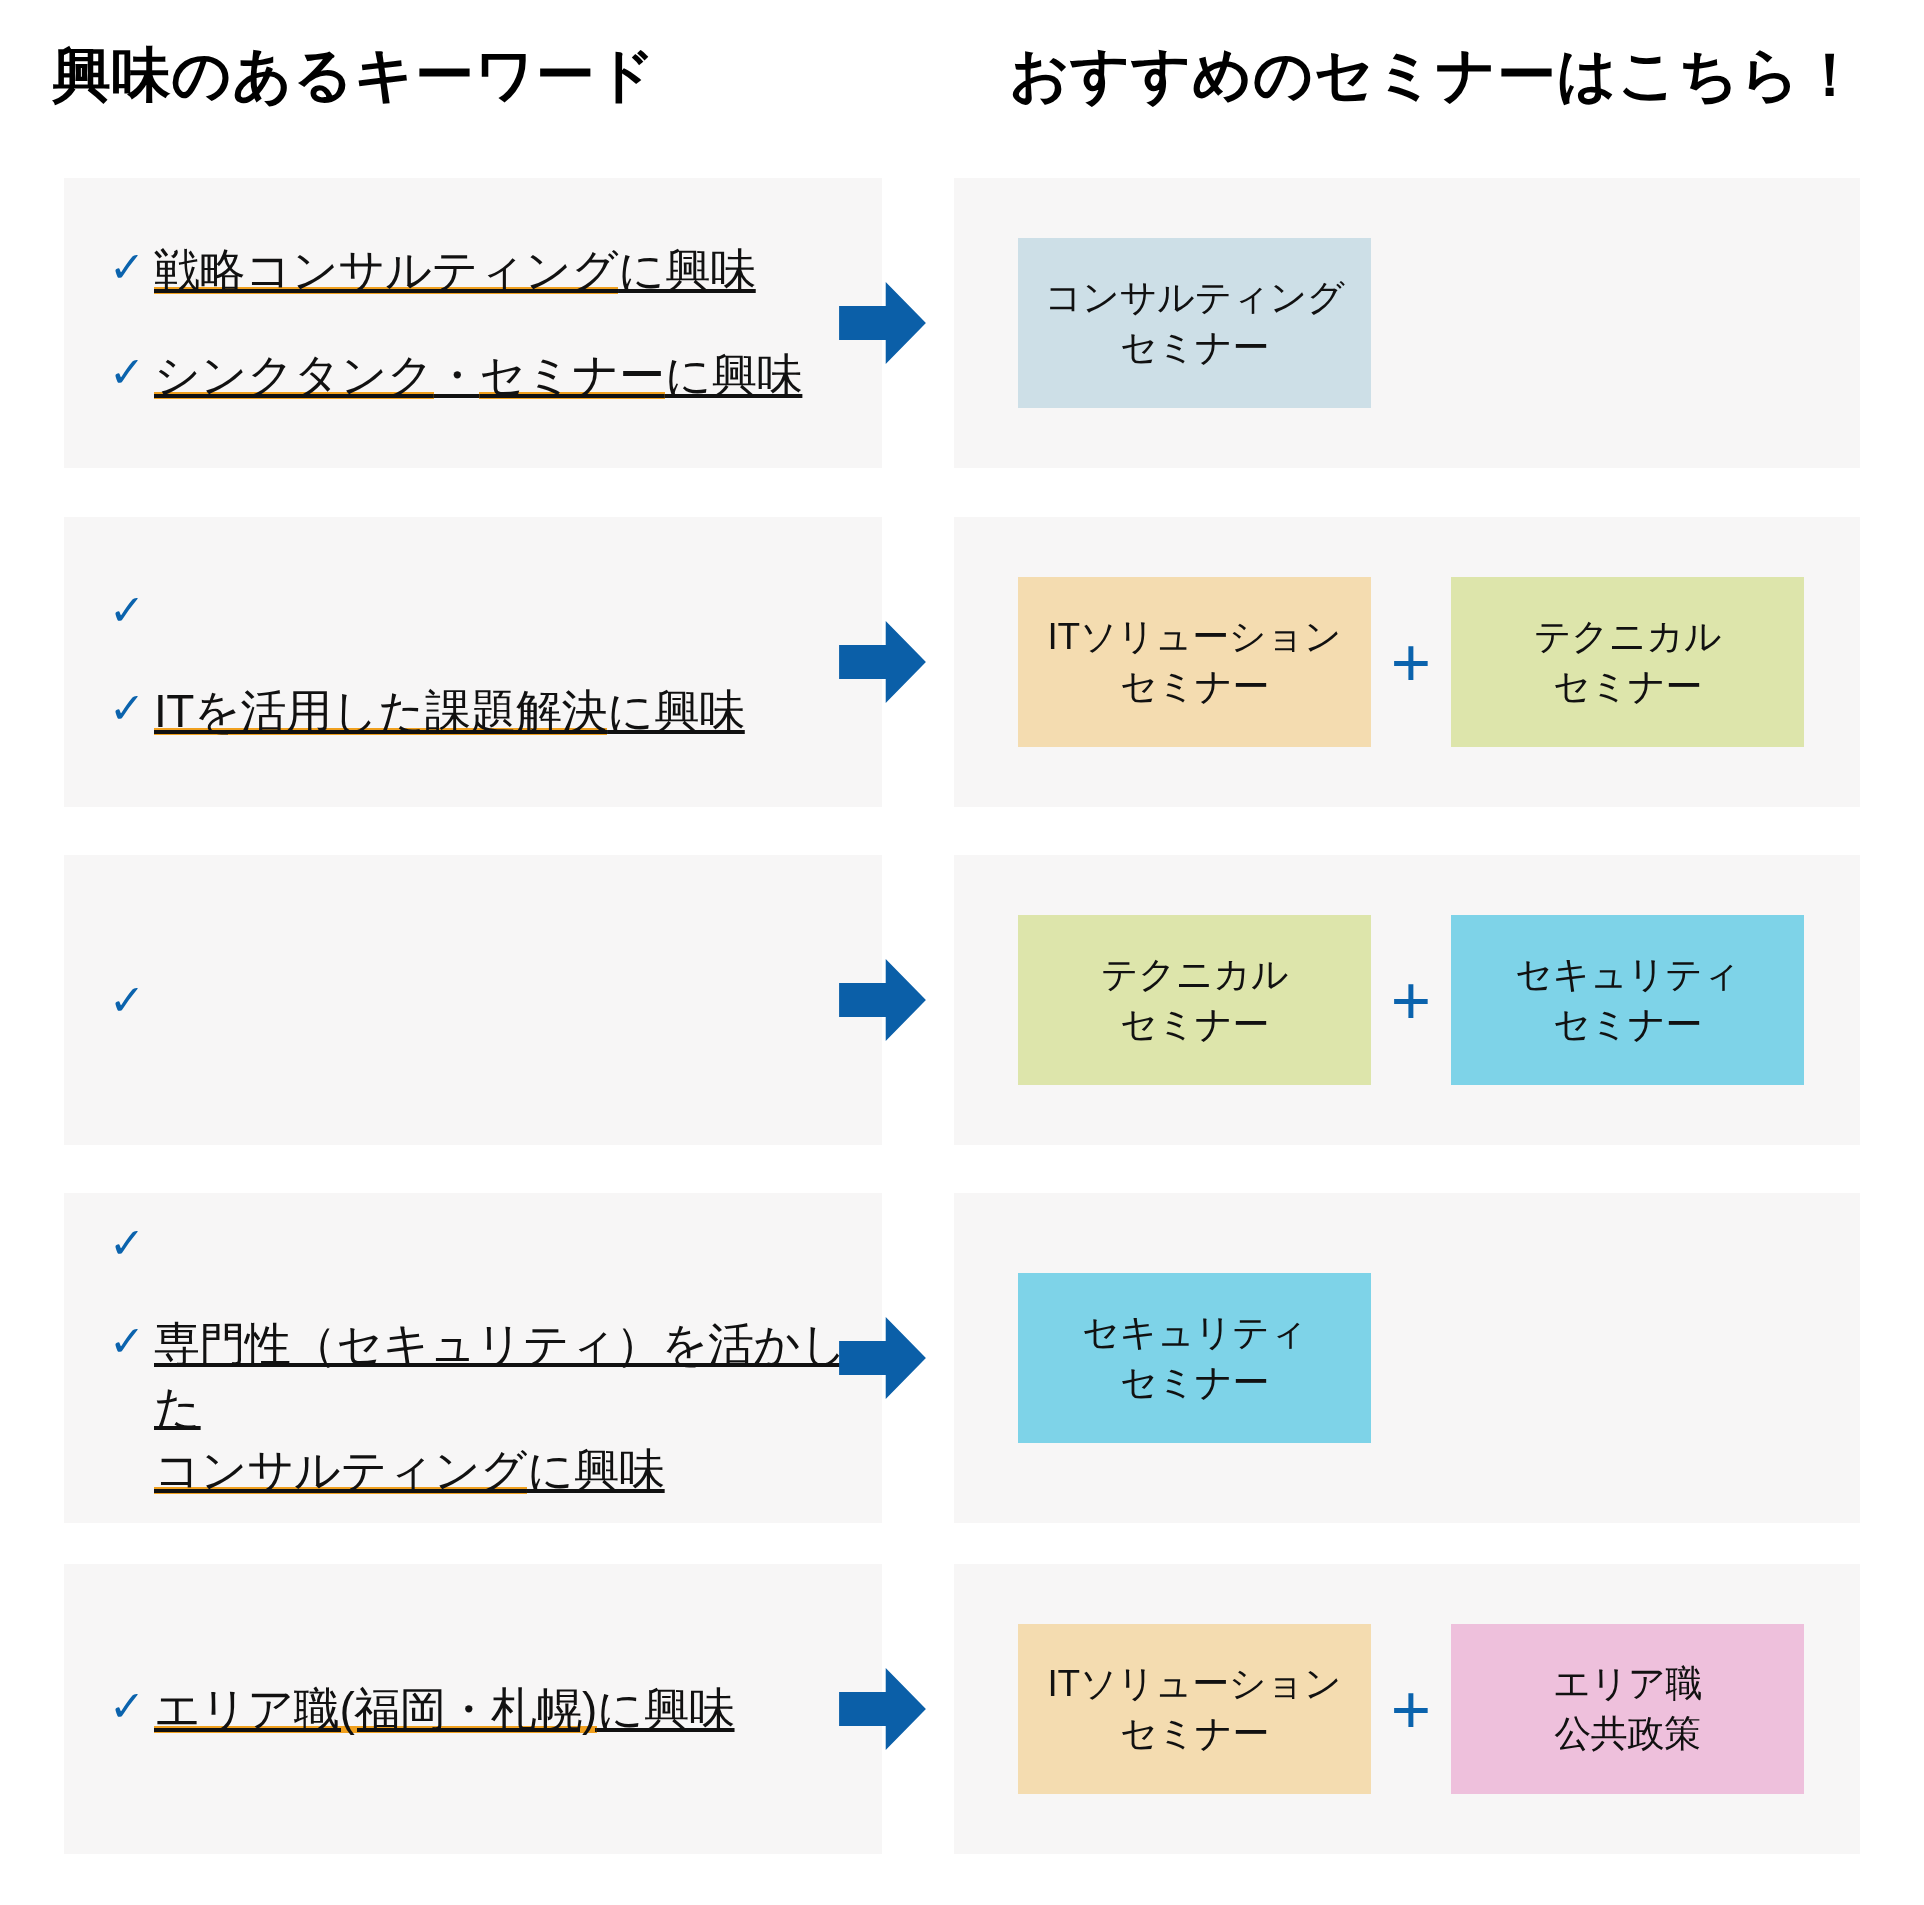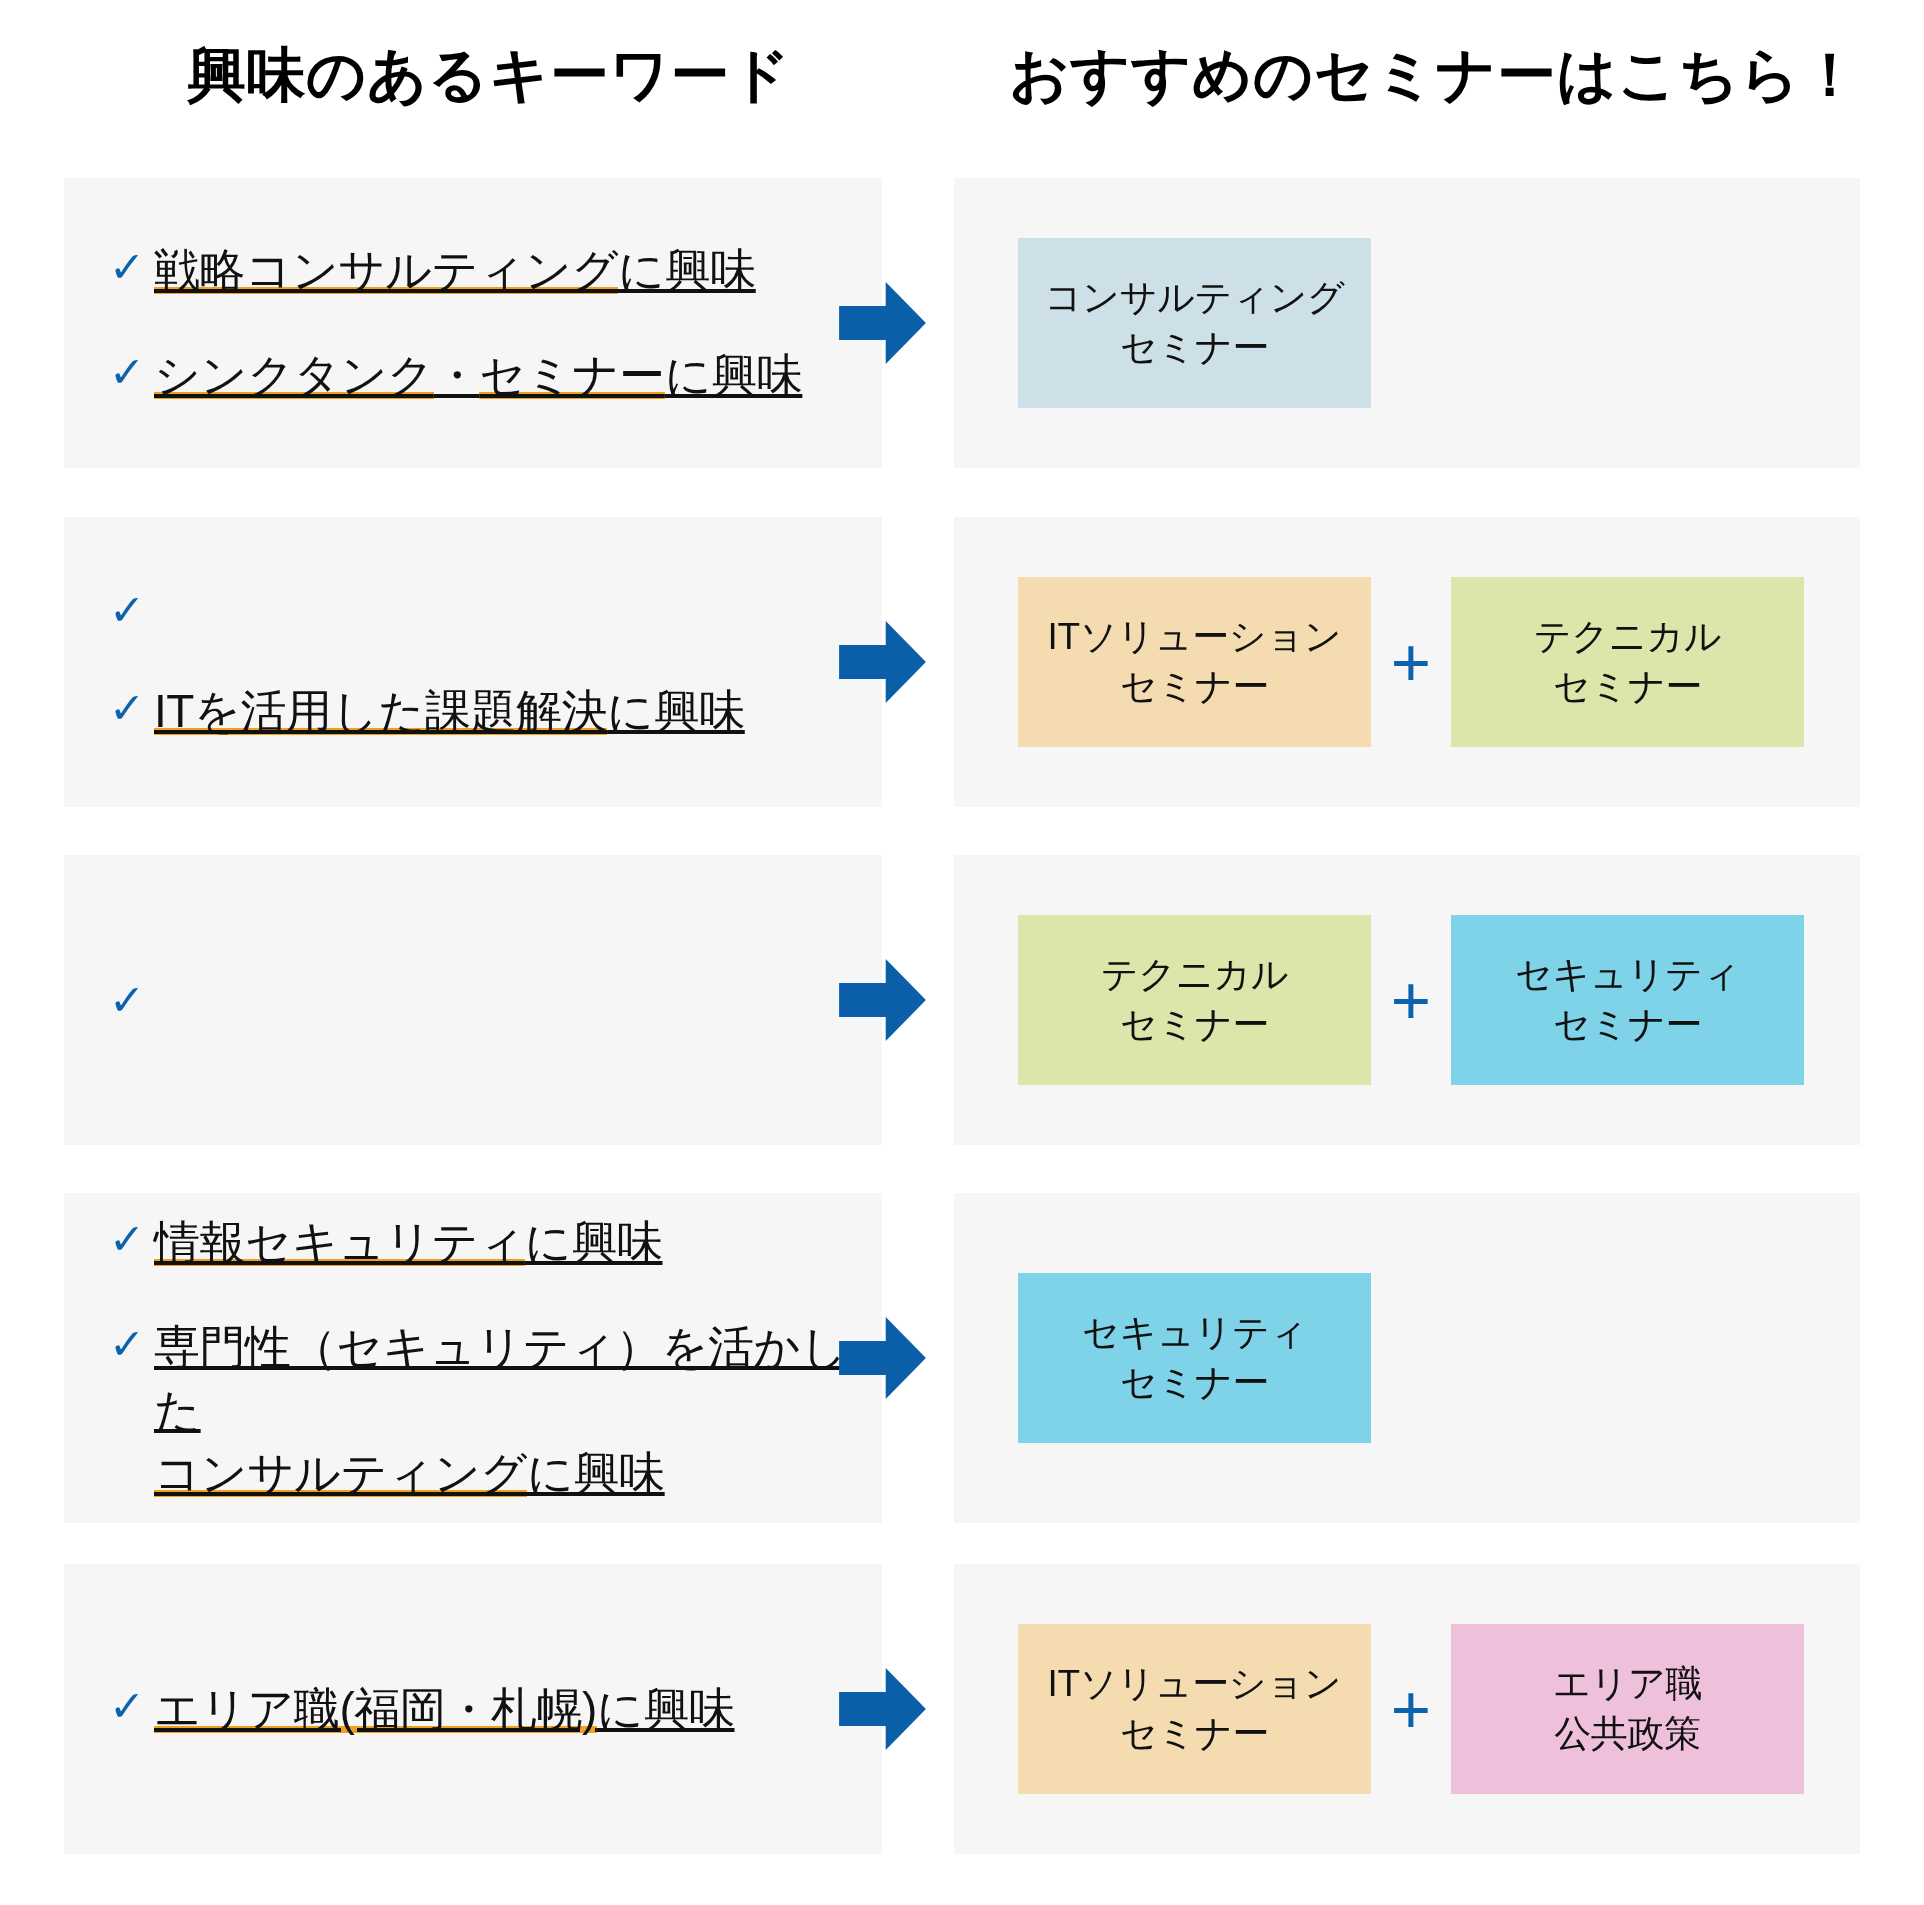--- a/index.html
+++ b/index.html
@@ -31,21 +31,21 @@
   }
   .hdr {
     position: absolute;
     font-weight: 700;
     font-size: 59px;
     line-height: 88px;
     letter-spacing: 0.01em;
     color: #000000;
     white-space: nowrap;
   }
-  .hdr-left  { left: 80px;  width: 818px; text-align: center; }
+  .hdr-left  { left: 52px;  width: 818px; }
   .hdr-right { left: 954px; width: 906px; text-align: right; }
 
   
   .row {
     position: absolute;
     left: 0;
     width: 1925px;
   }
   .panel {
     position: absolute;
@@ -228,21 +228,20 @@
           <div class="sem-box" style="background: rgb(126, 211, 232);"><span>セキュリティ
 セミナー</span></div>
         </div>
       </div>
       <div class="row" style="top: 1193px; height: 330px;">
         <div class="panel panel-left"></div>
         <div class="panel panel-right"></div>
         <div class="kw-list">
           <div class="kw-item">
             <span class="kw-check">✓</span>
-            <span class="kw-text"><span class="ul">情報セキュリティ</span><span>に興味</span></span>
           </div>
           <div class="kw-item">
             <span class="kw-check">✓</span>
             <span class="kw-text"><span>専門性（セキュリティ）を活かした
 </span><span class="ul">コンサルティング</span><span>に興味</span></span>
           </div>
         </div>
         <div class="arrow">
           <svg width="87" height="82" viewBox="0 0 108 102" aria-hidden="true">
             <polygon points="0,30 58,30 58,0 108,51 58,102 58,72 0,72" fill="#0b5fa8"></polygon>

